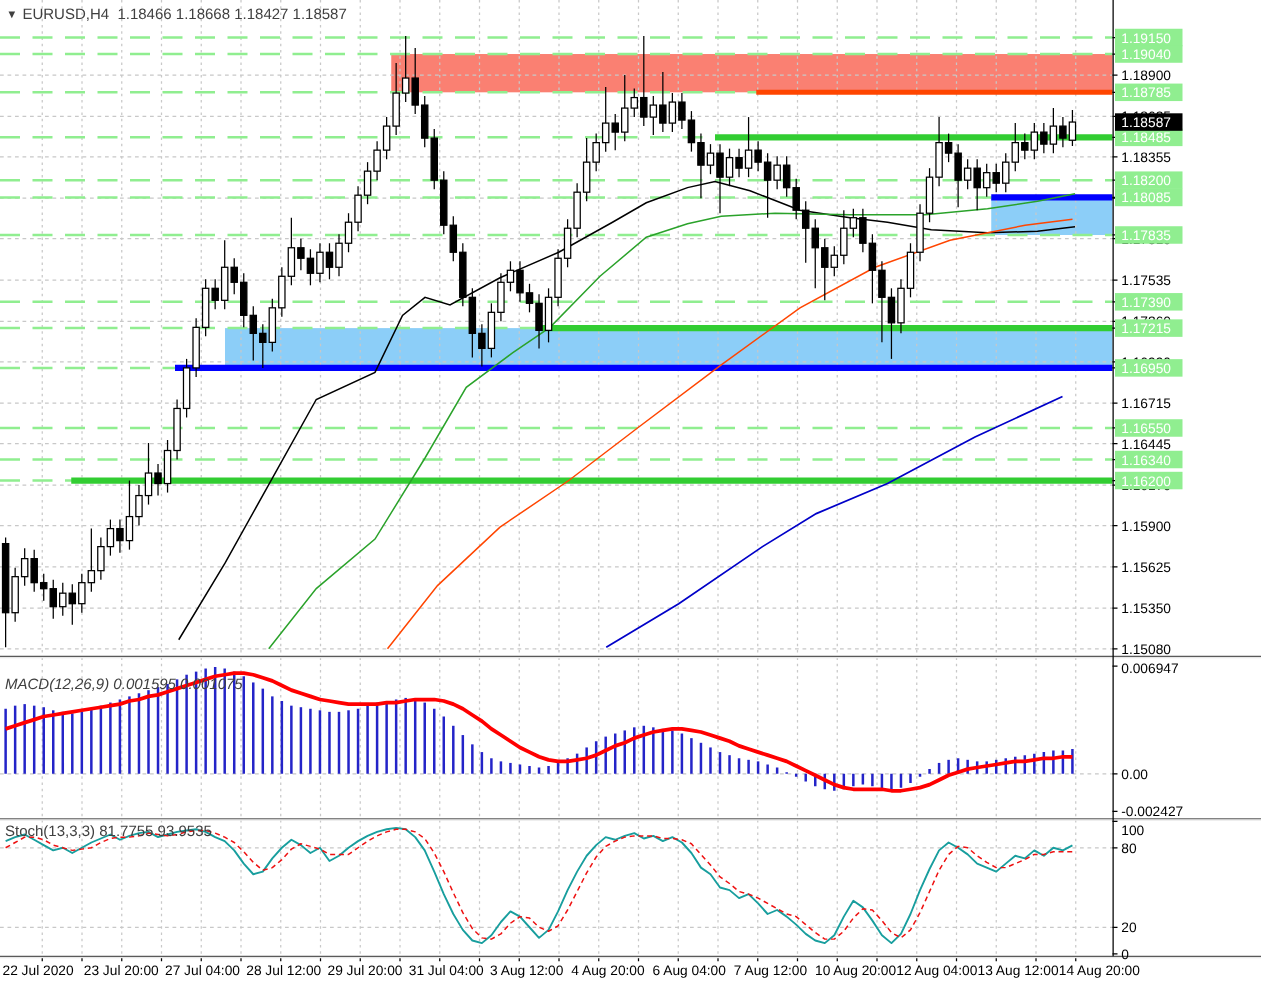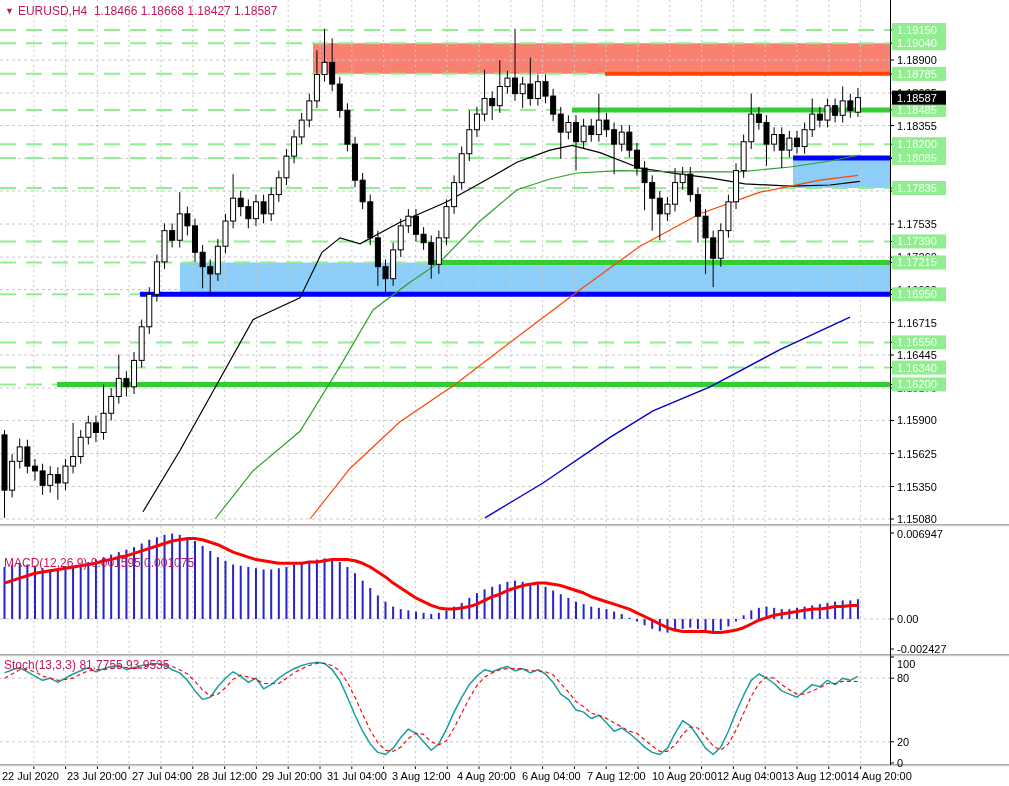--- a/index.html
+++ b/index.html
@@ -1,22 +1,22 @@
 <!DOCTYPE html>
 <html><head>
 <meta charset="utf-8">
 <style>
   html,body{margin:0;padding:0;background:#fff;}
   #chart-window{position:relative;width:1009px;height:786px;background:#fff;overflow:hidden;
     font-family:"Liberation Sans",sans-serif;}
   #chart-svg{position:absolute;left:0;top:0;}
-  .overlay{position:absolute;color:#be185d;font-size:12px;white-space:pre;z-index:5;}
+  .overlay{position:absolute;color:#404040;font-size:12px;white-space:pre;z-index:5;}
   #chart-title{left:5px;top:4px;}
   #dd-icon{font-size:9px;margin-right:4px;position:relative;top:-1px;}
-  #macd-title{left:4px;top:556px;}
+  #macd-title{left:4px;top:540px;font-style:italic;}
   #stoch-title{left:4px;top:658px;}
 </style>
 </head>
 <body>
 
 <div id="chart-window">
   <svg id="chart-svg" width="1009" height="786">
       <rect x="0" y="0" width="1009" height="786" fill="#ffffff"></rect>
       <rect x="313" y="43.21621621621744" width="577" height="30.63759213759014" fill="#fa8072"></rect>
       <rect x="793" y="157.95700245700317" width="97" height="30.036855036854433" fill="#8cceF8"></rect>

